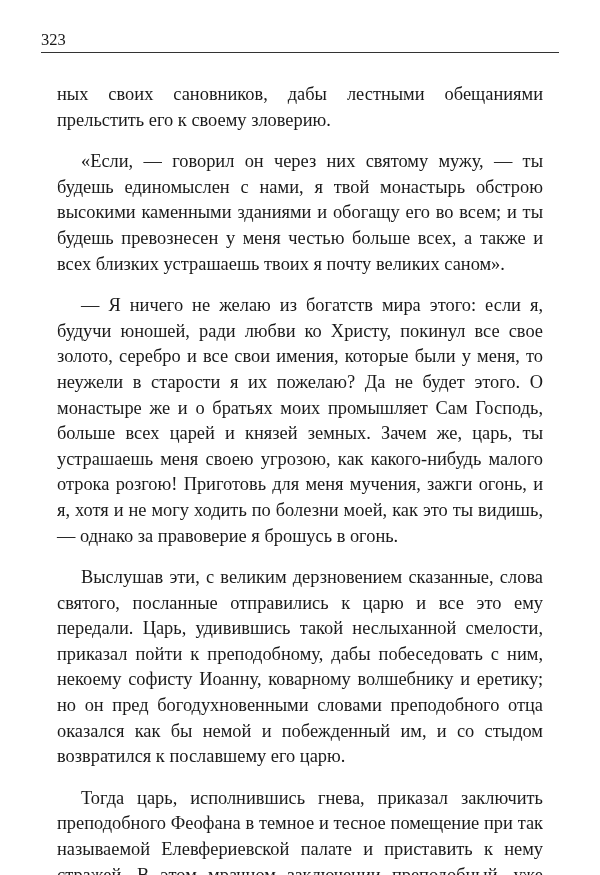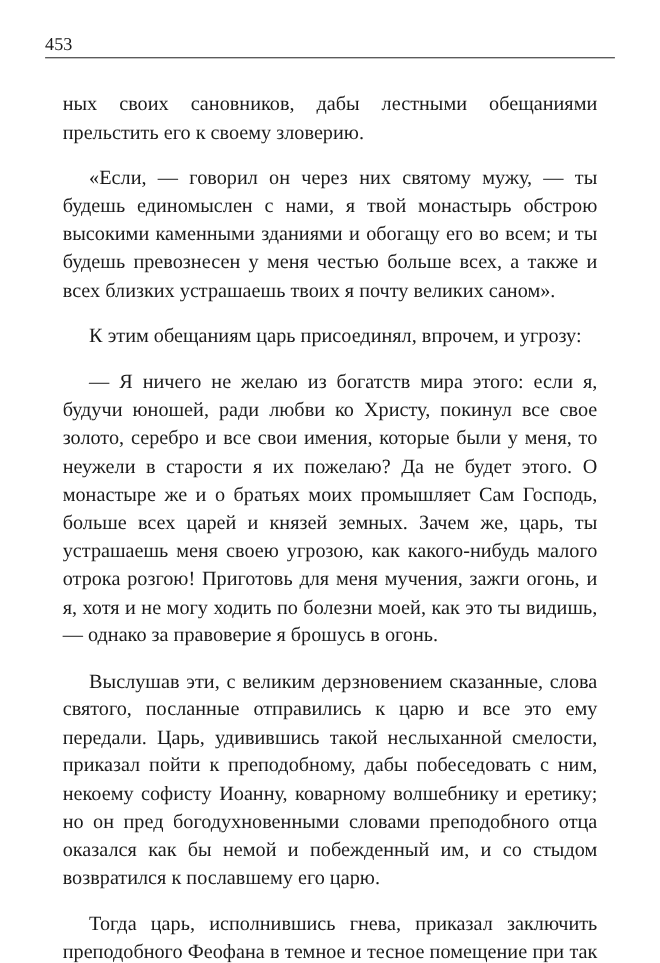--- a/index.html
+++ b/index.html
@@ -63,24 +63,23 @@
   }
   .body-text p.spaced {
     margin-top: 4px;
   }
 </style>
 </head>
 <body>
 
 <div class="page">
   <div class="running-header">
-    <span class="page-number">453</span>
+    <span class="page-number">323</span>
   </div>
 
   <div class="body-text">
     <p class="continuation">ных своих сановников, дабы лестными обещаниями прельстить его к своему зловерию.</p>
     <p>«Если, — говорил он через них святому мужу, — ты будешь единомыслен с нами, я твой монастырь обстрою высокими каменными зданиями и обогащу его во всем; и ты будешь превознесен у меня честью больше всех, а также и всех близких устрашаешь твоих я почту великих саном».</p>
-    <p>К этим обещаниям царь присоединял, впрочем, и угрозу:</p>
     <p>— Я ничего не желаю из богатств мира этого: если я, будучи юношей, ради любви ко Христу, покинул все свое золото, серебро и все свои имения, которые были у меня, то неужели в старости я их пожелаю? Да не будет этого. О монастыре же и о братьях моих промышляет Сам Господь, больше всех царей и князей земных. Зачем же, царь, ты устрашаешь меня своею угрозою, как какого-нибудь малого отрока розгою! Приготовь для меня мучения, зажги огонь, и я, хотя и не могу ходить по болезни моей, как это ты видишь, — однако за правоверие я брошусь в огонь.</p>
     <p class="spaced">Выслушав эти, с великим дерзновением сказанные, слова святого, посланные отправились к царю и все это ему передали. Царь, удивившись такой неслыханной смелости, приказал пойти к преподобному, дабы побеседовать с ним, некоему софисту Иоанну, коварному волшебнику и еретику; но он пред богодухновенными словами преподобного отца оказался как бы немой и побежденный им, и со стыдом возвратился к пославшему его царю.</p>
     <p class="spaced">Тогда царь, исполнившись гнева, приказал заключить преподобного Феофана в темное и тесное помещение при так называемой Елевфериевской палате и приставить к нему стражей. В этом мрачном заключении преподобный, уже будучи старым и больным, провел два года; здесь его каждый день то ласкою, то угрозами старались вовлечь в иконоборчество, и нарочно посылаемые к нему злочестивые еретики издевались над ним и злословили его. Однажды, когда царь с ласкою отправил посла своего к святому, желая, чтобы он подписался под указом о низвержении икон, преподобный Феофан ответил ему:</p>
   </div>
 </div>
 
 </body></html>

